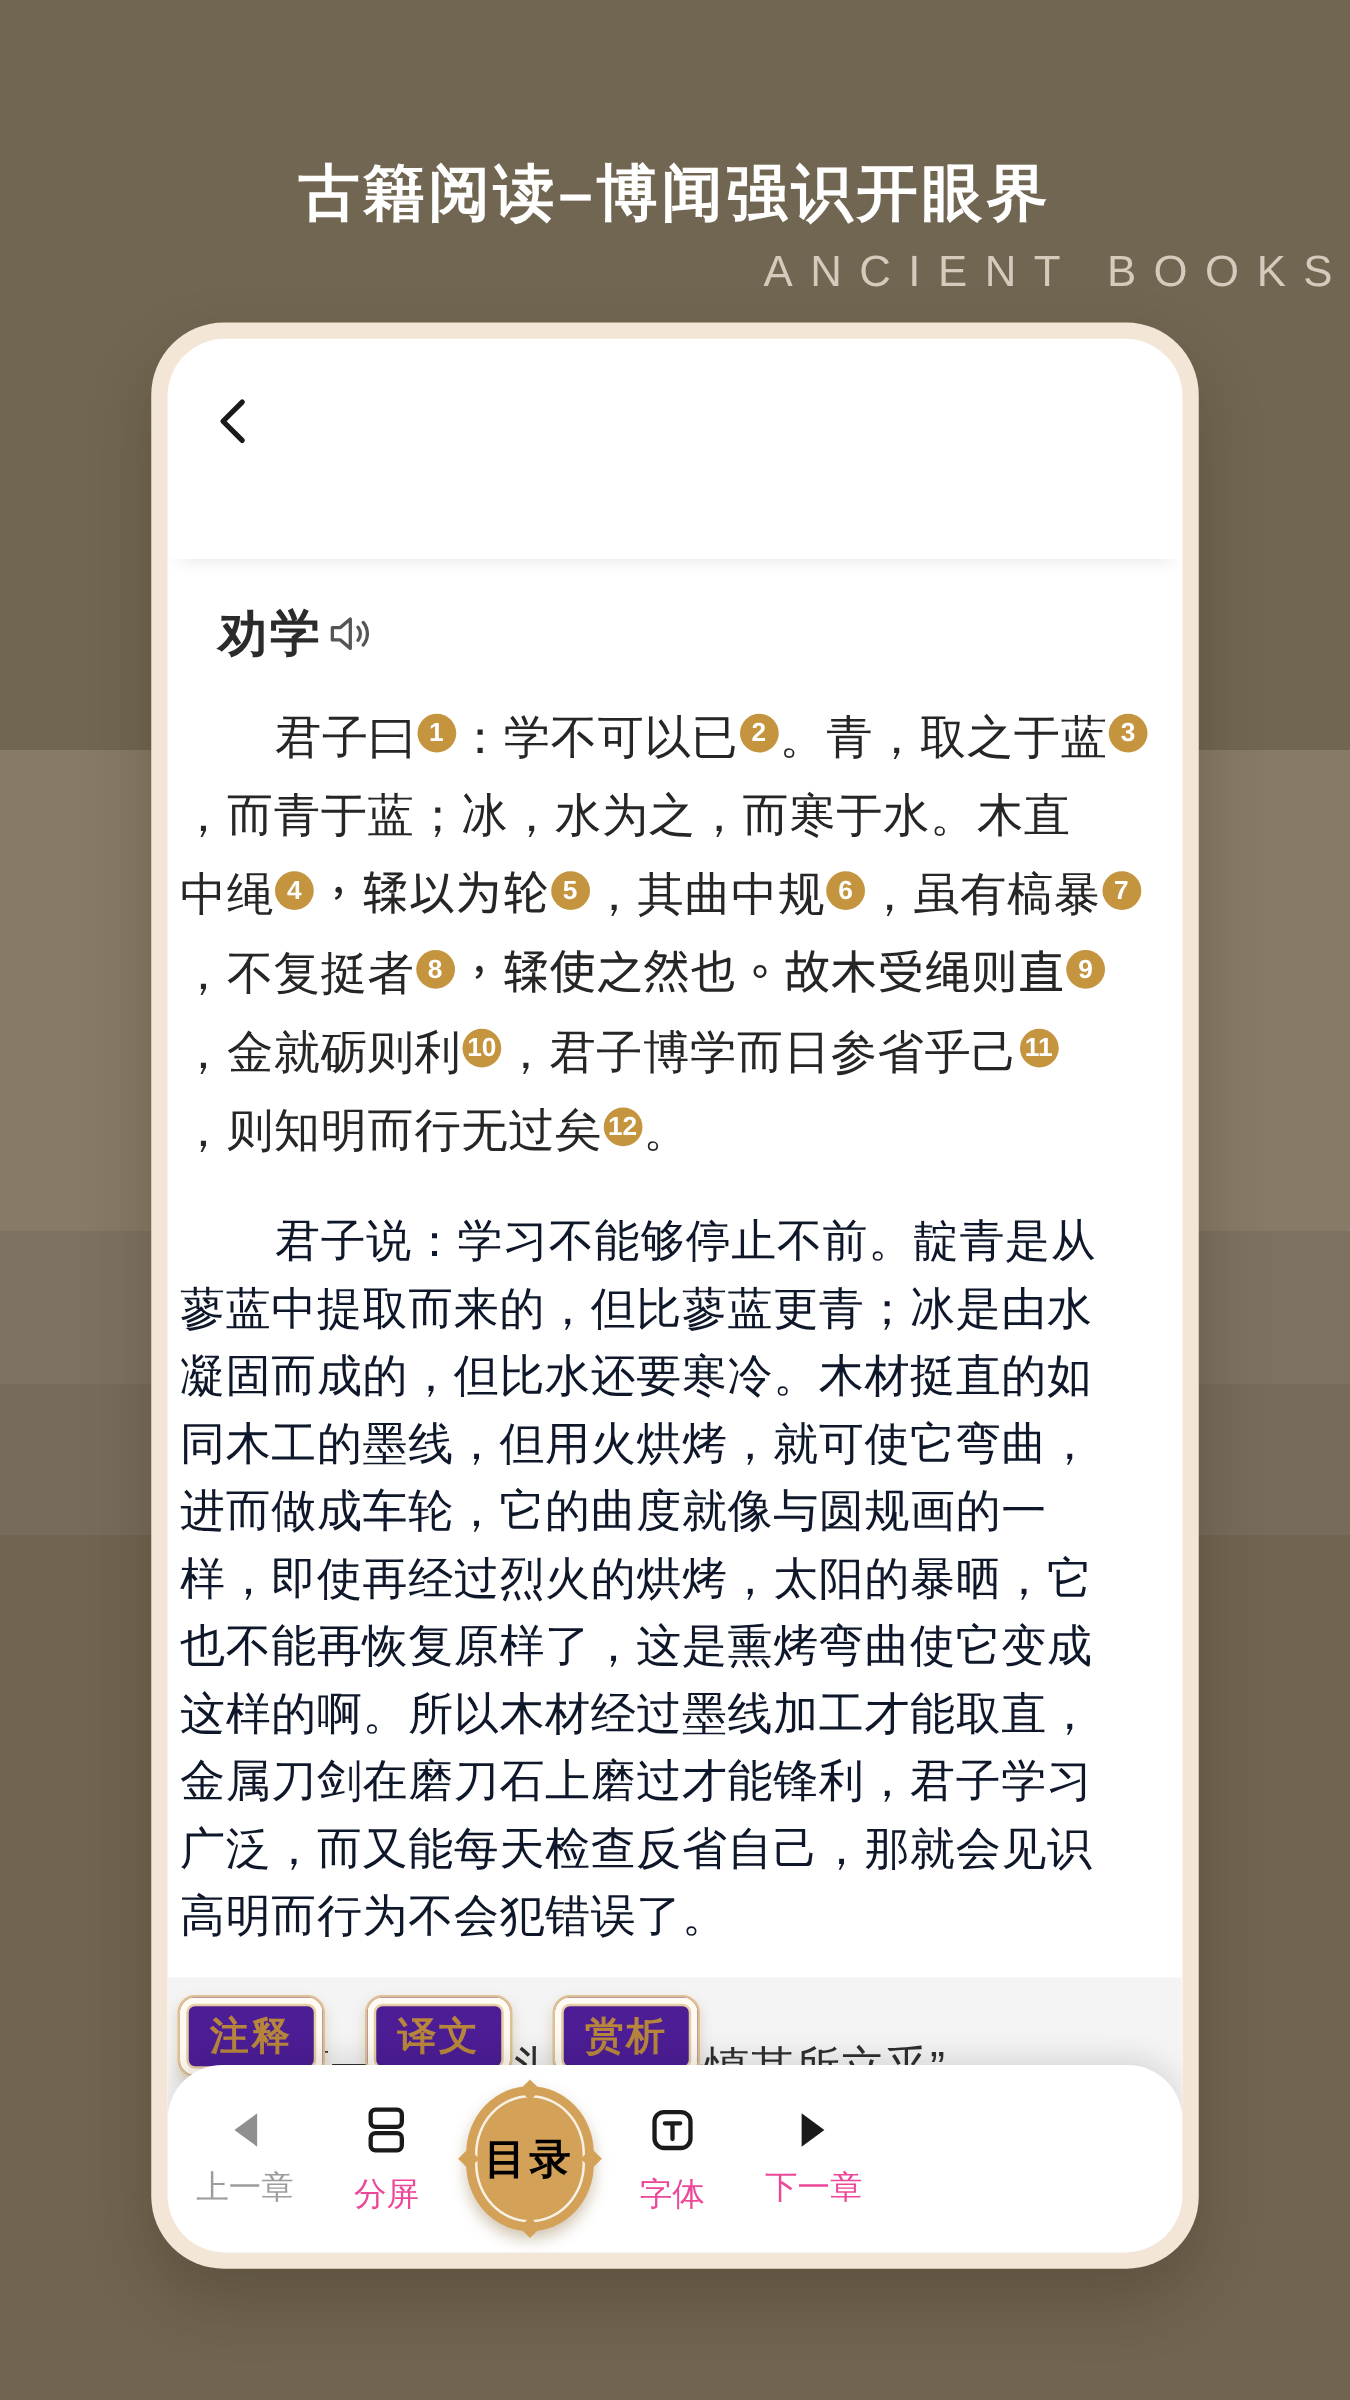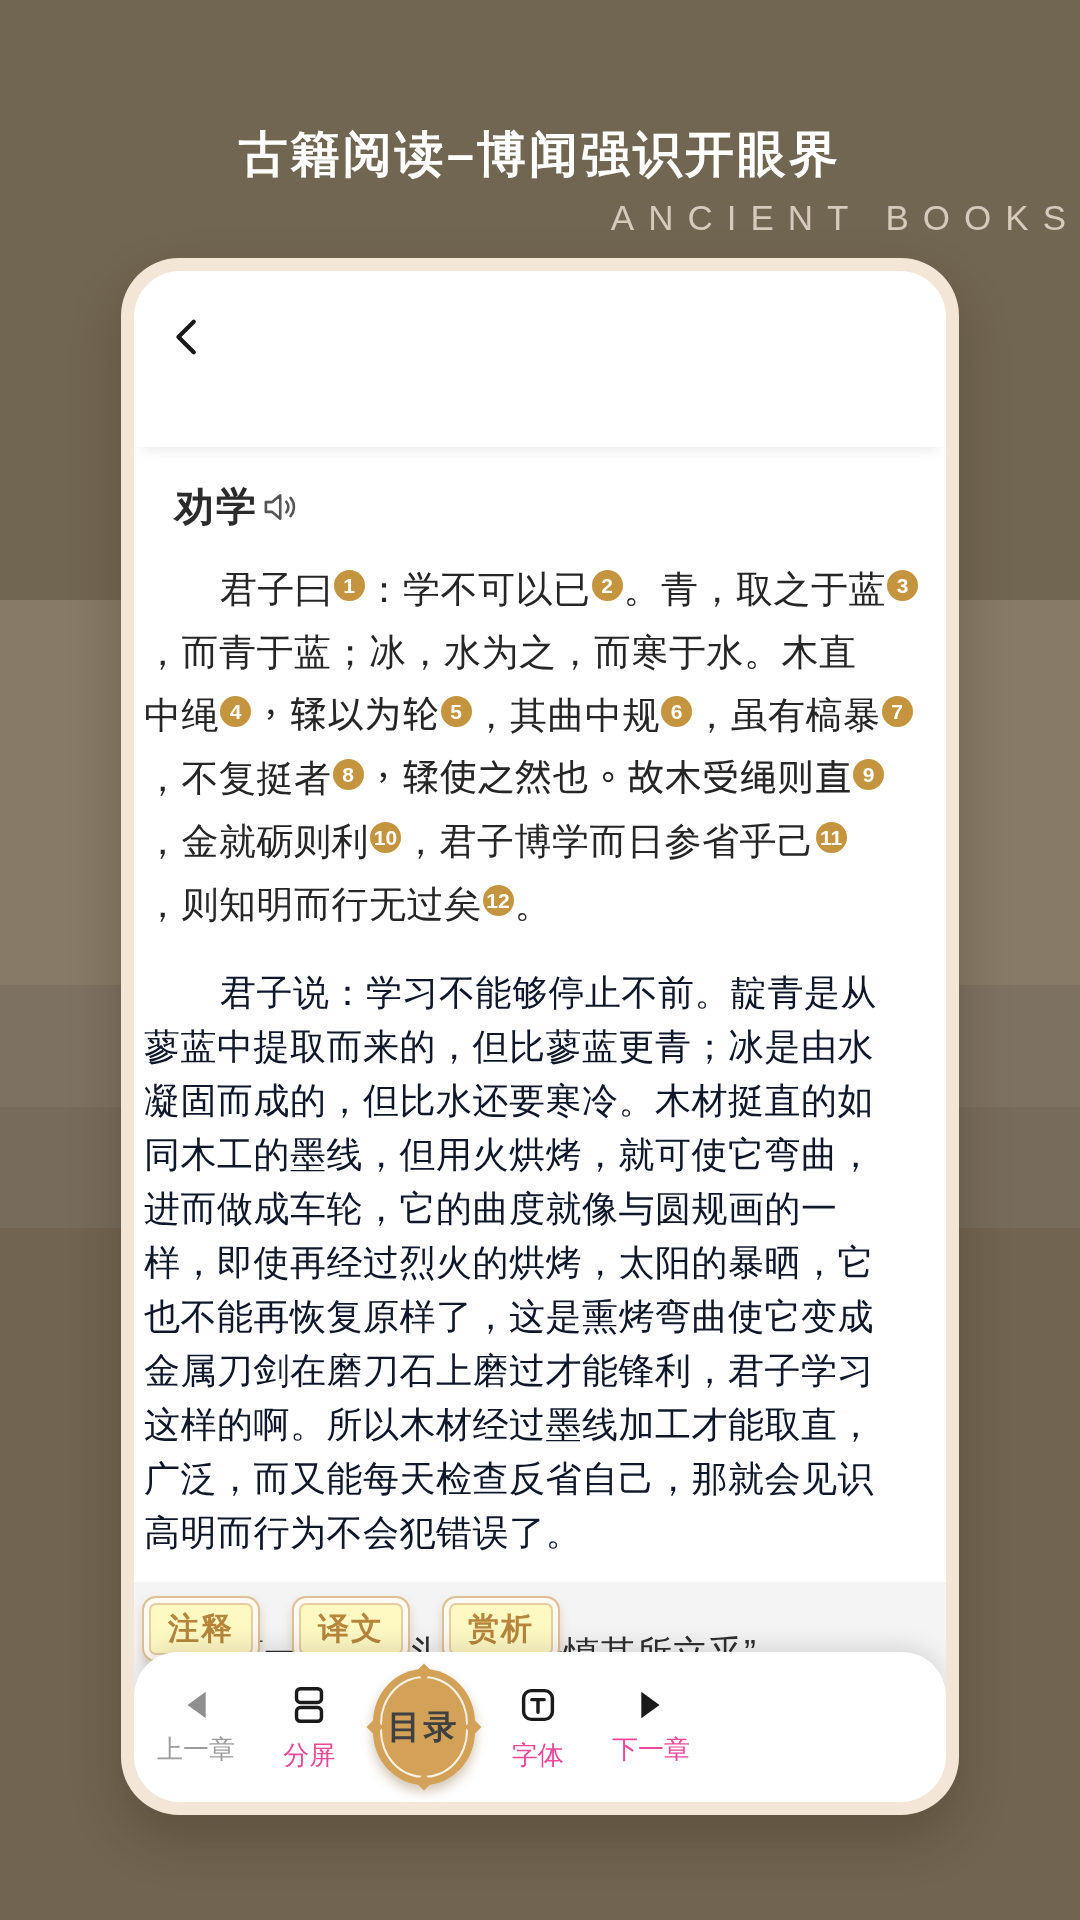--- a/index.html
+++ b/index.html
@@ -37,42 +37,42 @@
     box-sizing:border-box;border-radius:16px;background:#c4943e;color:#ffffff;
     font-size:21px;font-weight:600;text-align:center;vertical-align:9px;
     letter-spacing:0;margin:0 1px;}
   
   .translation{margin:30px 10px 0 10px;color:#0f172a;}
   .translation .line{white-space:nowrap;font-size:36px;line-height:54px;letter-spacing:.5px;}
   
   .extras{position:relative;margin-top:22px;background:#f4f4f4;height:300px;
     padding:14px 0 0 8px;box-sizing:border-box;}
   .badge-row{position:relative;z-index:2;display:flex;gap:32px;}
-  .badge{position:relative;background:#fef9c3;border:2px solid #dfc094;border-radius:14px;
+  .badge{position:relative;background:#4c1d95;border:2px solid #dfc094;border-radius:14px;
     padding:10px 24px;font-size:31px;font-weight:bold;color:#b7863c;
     font-family:"Liberation Serif","DejaVu Serif",serif;letter-spacing:2px;
     box-shadow:inset 0 0 0 5px #fffbf2,inset 0 0 0 7px #e6cda4,0 6px 10px rgba(150,110,60,.25);
     cursor:pointer;}
   .excerpt{position:relative;z-index:1;margin:-36px 10px 0 10px;color:#2f2f2f;
     font-size:36px;line-height:56px;text-indent:76px;white-space:nowrap;}
   
   .bottom-nav{position:absolute;left:0;right:0;bottom:0;height:150px;background:#ffffff;
     border-radius:44px 44px 46px 46px;box-shadow:0 -8px 22px rgba(0,0,0,.10);
     display:flex;align-items:center;justify-content:space-between;
     padding:0 245px 0 12px;box-sizing:border-box;z-index:5;text-align:right;}
   .nav-item{display:flex;flex-direction:column;align-items:center;gap:6px;width:100px;
     cursor:pointer;}
   .nav-label{font-size:26px;color:#ec4899;}
   .nav-item.disabled .nav-label{color:#9d9d9d;}
   .seal{position:relative;width:102px;height:116px;background:#d3a157;
     border-radius:50%/46%;display:flex;align-items:center;justify-content:center;
     box-shadow:0 6px 12px rgba(120,85,30,.35);cursor:pointer;}
   .seal::before{content:"";position:absolute;inset:7px;border:2px solid rgba(255,255,255,.85);
     border-radius:inherit;}
-  .seal-label{color:#404040;font-size:33px;font-weight:bold;letter-spacing:3px;
+  .seal-label{color:#000000;font-size:33px;font-weight:bold;letter-spacing:3px;
     font-family:"Liberation Serif","DejaVu Serif",serif;}
   .seal-dot{position:absolute;width:12px;height:12px;background:#d3a157;transform:rotate(45deg);}
   .seal-dot.d1{top:-3px;left:45px;} .seal-dot.d2{bottom:-3px;left:45px;}
   .seal-dot.d3{left:-4px;top:52px;} .seal-dot.d4{right:-4px;top:52px;}
 </style>
 </head>
 <body>
 
 <div class="stage">
 
@@ -113,22 +113,22 @@
           </div>
 
         <div class="translation" id="translation">
             <div class="line indent">君子说：学习不能够停止不前。靛青是从</div>
             <div class="line">蓼蓝中提取而来的，但比蓼蓝更青；冰是由水</div>
             <div class="line">凝固而成的，但比水还要寒冷。木材挺直的如</div>
             <div class="line">同木工的墨线，但用火烘烤，就可使它弯曲，</div>
             <div class="line">进而做成车轮，它的曲度就像与圆规画的一</div>
             <div class="line">样，即使再经过烈火的烘烤，太阳的暴晒，它</div>
             <div class="line">也不能再恢复原样了，这是熏烤弯曲使它变成</div>
+            <div class="line">这样的啊。所以木材经过墨线加工才能取直，</div>
             <div class="line">金属刀剑在磨刀石上磨过才能锋利，君子学习</div>
-            <div class="line">这样的啊。所以木材经过墨线加工才能取直，</div>
             <div class="line">广泛，而又能每天检查反省自己，那就会见识</div>
             <div class="line">高明而行为不会犯错误了。</div>
           </div>
 
         <div class="extras">
           <div class="badge-row" id="badge-row">
               <div class="badge">注释</div>
               <div class="badge">译文</div>
               <div class="badge">赏析</div>
             </div>

